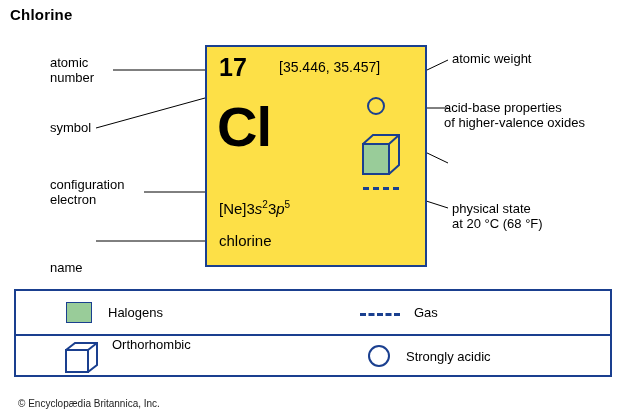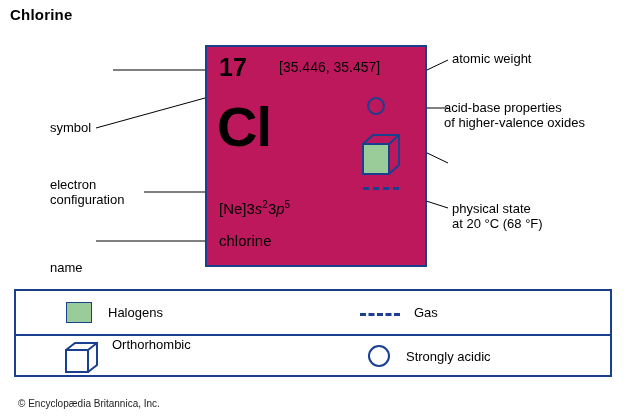--- a/index.html
+++ b/index.html
@@ -29,21 +29,21 @@
     letter-spacing: 0.2px;
   }
 
   
   .tile {
     position: absolute;
     left: 205px;
     top: 45px;
     width: 222px;
     height: 222px;
-    background: #be185d;
+    background: #fde047;
     border: 2px solid #1a3f8f;
     box-sizing: border-box;
   }
   .tile .atomic-number {
     position: absolute;
     left: 12px;
     top: 6px;
     font-size: 25px;
     font-weight: bold;
   }
@@ -238,26 +238,30 @@
 
     <svg class="prism" viewBox="0 0 46 46">
       <polygon points="4,12 30,12 30,42 4,42" fill="#99cc99" stroke="#1a3f8f" stroke-width="2"></polygon>
       <polyline points="4,12 14,3 40,3 40,33 30,42" fill="none" stroke="#1a3f8f" stroke-width="2"></polyline>
       <line x1="30" y1="12" x2="40" y2="3" stroke="#1a3f8f" stroke-width="2"></line>
     </svg>
 
     <div class="gas-dash"></div>
   </div>
 
+  <div class="lbl" style="left:50px; top:55px;">
+    <div>atomic</div>
+    <div>number</div>
+  </div>
 
   <div class="lbl" style="left:50px; top:120px;">symbol</div>
 
   <div class="lbl" style="left:50px; top:177px;">
+    <div>configuration</div>
     <div>electron</div>
-    <div>configuration</div>
   </div>
 
   <div class="lbl" style="left:50px; top:233px;margin-top:27px;">name</div>
 
   <div class="lbl" style="left:452px; top:51px;">atomic weight</div>
 
   <div class="lbl" style="left:444px; top:100px;">
     <div>acid-base properties</div>
     <div>of higher-valence oxides</div>
   </div>

